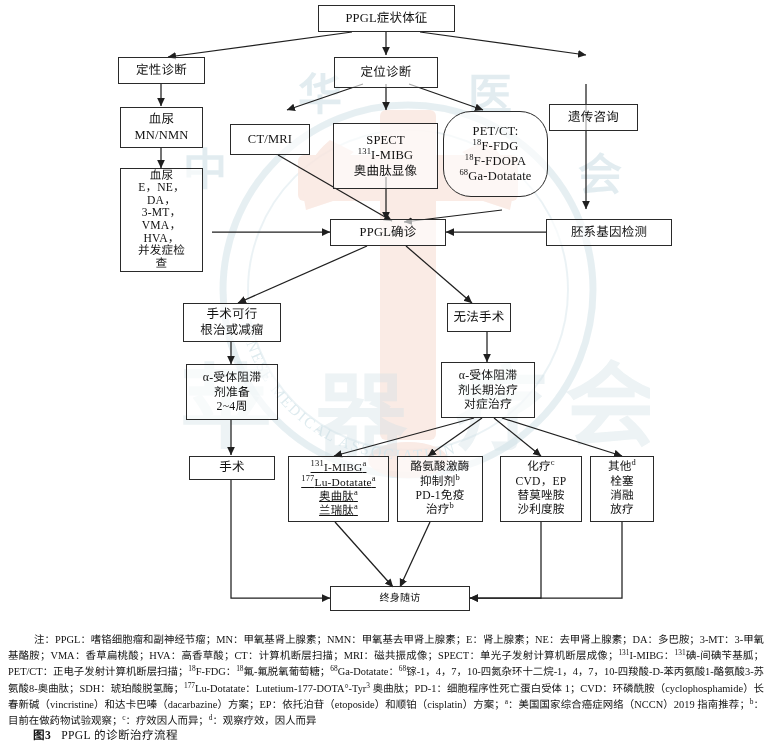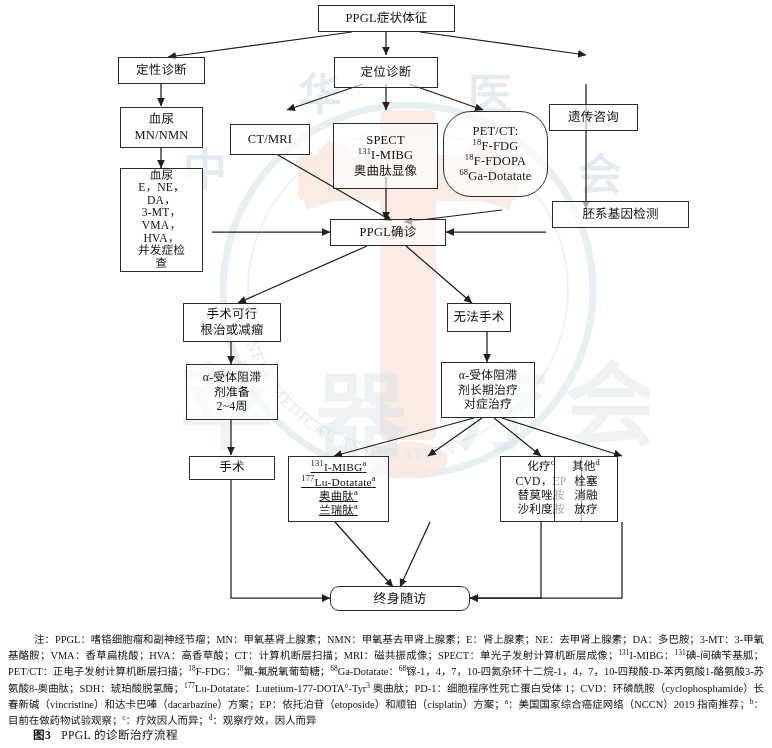--- a/index.html
+++ b/index.html
@@ -187,21 +187,21 @@
     <span class="ln">奥曲肽显像</span>
   </div>
 
   <div class="node" style="left:443px;top:111px;width:105px;height:86px;line-height:15px;border-radius:28px;">
     <span class="ln lat">PET/CT:</span>
     <span class="ln lat"><sup class="pre">18</sup>F-FDG</span>
     <span class="ln lat"><sup class="pre">18</sup>F-FDOPA</span>
     <span class="ln lat"><sup class="pre">68</sup>Ga-Dotatate</span>
   </div>
 
-  <div class="node" style="left:546px;top:201px;width:137px;height:27px;margin-left:6px;">
+  <div class="node" style="left:546px;top:219px;width:126px;height:27px;">
     <span class="ln">胚系基因检测</span>
   </div>
 
   <div class="node" style="left:330px;top:219px;width:116px;height:27px;">
     <span class="ln">PPGL确诊</span>
   </div>
 
   <div class="node" style="left:183px;top:303px;width:98px;height:39px;">
     <span class="ln">手术可行</span>
     <span class="ln">根治或减瘤</span>
@@ -227,36 +227,42 @@
     <span class="ln">手术</span>
   </div>
 
   <div class="node" style="left:288px;top:456px;width:101px;height:66px;font-size:11.4px;line-height:14.4px;text-decoration:underline;">
     <span class="ln lat"><sup class="pre">131</sup>I-MIBG<sup>a</sup></span>
     <span class="ln lat"><sup class="pre">177</sup>Lu-Dotatate<sup>a</sup></span>
     <span class="ln">奥曲肽<sup>a</sup></span>
     <span class="ln">兰瑞肽<sup>a</sup></span>
   </div>
 
+  <div class="node" style="left:397px;top:456px;width:86px;height:66px;font-size:11.6px;line-height:14.4px;">
+    <span class="ln">酪氨酸激酶</span>
+    <span class="ln">抑制剂<sup>b</sup></span>
+    <span class="ln">PD-1免疫</span>
+    <span class="ln">治疗<sup>b</sup></span>
+  </div>
 
   <div class="node" style="left:500px;top:456px;width:82px;height:66px;font-size:11.6px;line-height:14.4px;">
     <span class="ln">化疗<sup>c</sup></span>
     <span class="ln lat">CVD，EP</span>
     <span class="ln">替莫唑胺</span>
     <span class="ln">沙利度胺</span>
   </div>
 
-  <div class="node" style="left:554px;top:456px;width:64px;height:66px;font-size:11.6px;line-height:14.4px;align-items:center;">
+  <div class="node" style="left:590px;top:456px;width:64px;height:66px;font-size:11.6px;line-height:14.4px;align-items:center;">
     <span class="ln">其他<sup>d</sup></span>
     <span class="ln">栓塞</span>
     <span class="ln">消融</span>
     <span class="ln">放疗</span>
   </div>
 
-  <div class="node" style="left:330px;top:586px;width:140px;height:25px;font-size:13px;border-radius:9px;">
+  <div class="node" style="left:330px;top:586px;width:140px;height:25px;font-size:10px;">
     <span class="ln">终身随访</span>
   </div>
 
   <div id="notes">
     <span class="indent"></span><span>注：</span><span id="notes-body">PPGL：嗜铬细胞瘤和副神经节瘤；MN：甲氧基肾上腺素；NMN：甲氧基去甲肾上腺素；E：肾上腺素；NE：去甲肾上腺素；DA：多巴胺；3-MT：3-甲氧基酪胺；VMA：香草扁桃酸；HVA：高香草酸；CT：计算机断层扫描；MRI：磁共振成像；SPECT：单光子发射计算机断层成像；<sup>131</sup>I-MIBG：<sup>131</sup>碘-间碘苄基胍；PET/CT：正电子发射计算机断层扫描；<sup>18</sup>F-FDG：<sup>18</sup>氟-氟脱氧葡萄糖；<sup>68</sup>Ga-Dotatate：<sup>68</sup>镓-1，4，7，10-四氮杂环十二烷-1，4，7，10-四羧酸-D-苯丙氨酸1-酪氨酸3-苏氨酸8-奥曲肽；SDH：琥珀酸脱氢酶；<sup>177</sup>Lu-Dotatate：Lutetium-177-DOTA°-Tyr<sup>3</sup> 奥曲肽；PD-1：细胞程序性死亡蛋白受体 1；CVD：环磷酰胺（cyclophosphamide）长春新碱（vincristine）和达卡巴嗪（dacarbazine）方案；EP：依托泊苷（etoposide）和顺铂（cisplatin）方案；<sup>a</sup>：美国国家综合癌症网络（NCCN）2019 指南推荐；<sup>b</sup>：目前在做药物试验观察；<sup>c</sup>：疗效因人而异；<sup>d</sup>：观察疗效，因人而异</span>
   </div>
 
   <div id="caption">
     <span>图3</span>
     <span class="cap-body">&nbsp;&nbsp;</span><span class="cap-body">PPGL 的诊断治疗流程</span>

